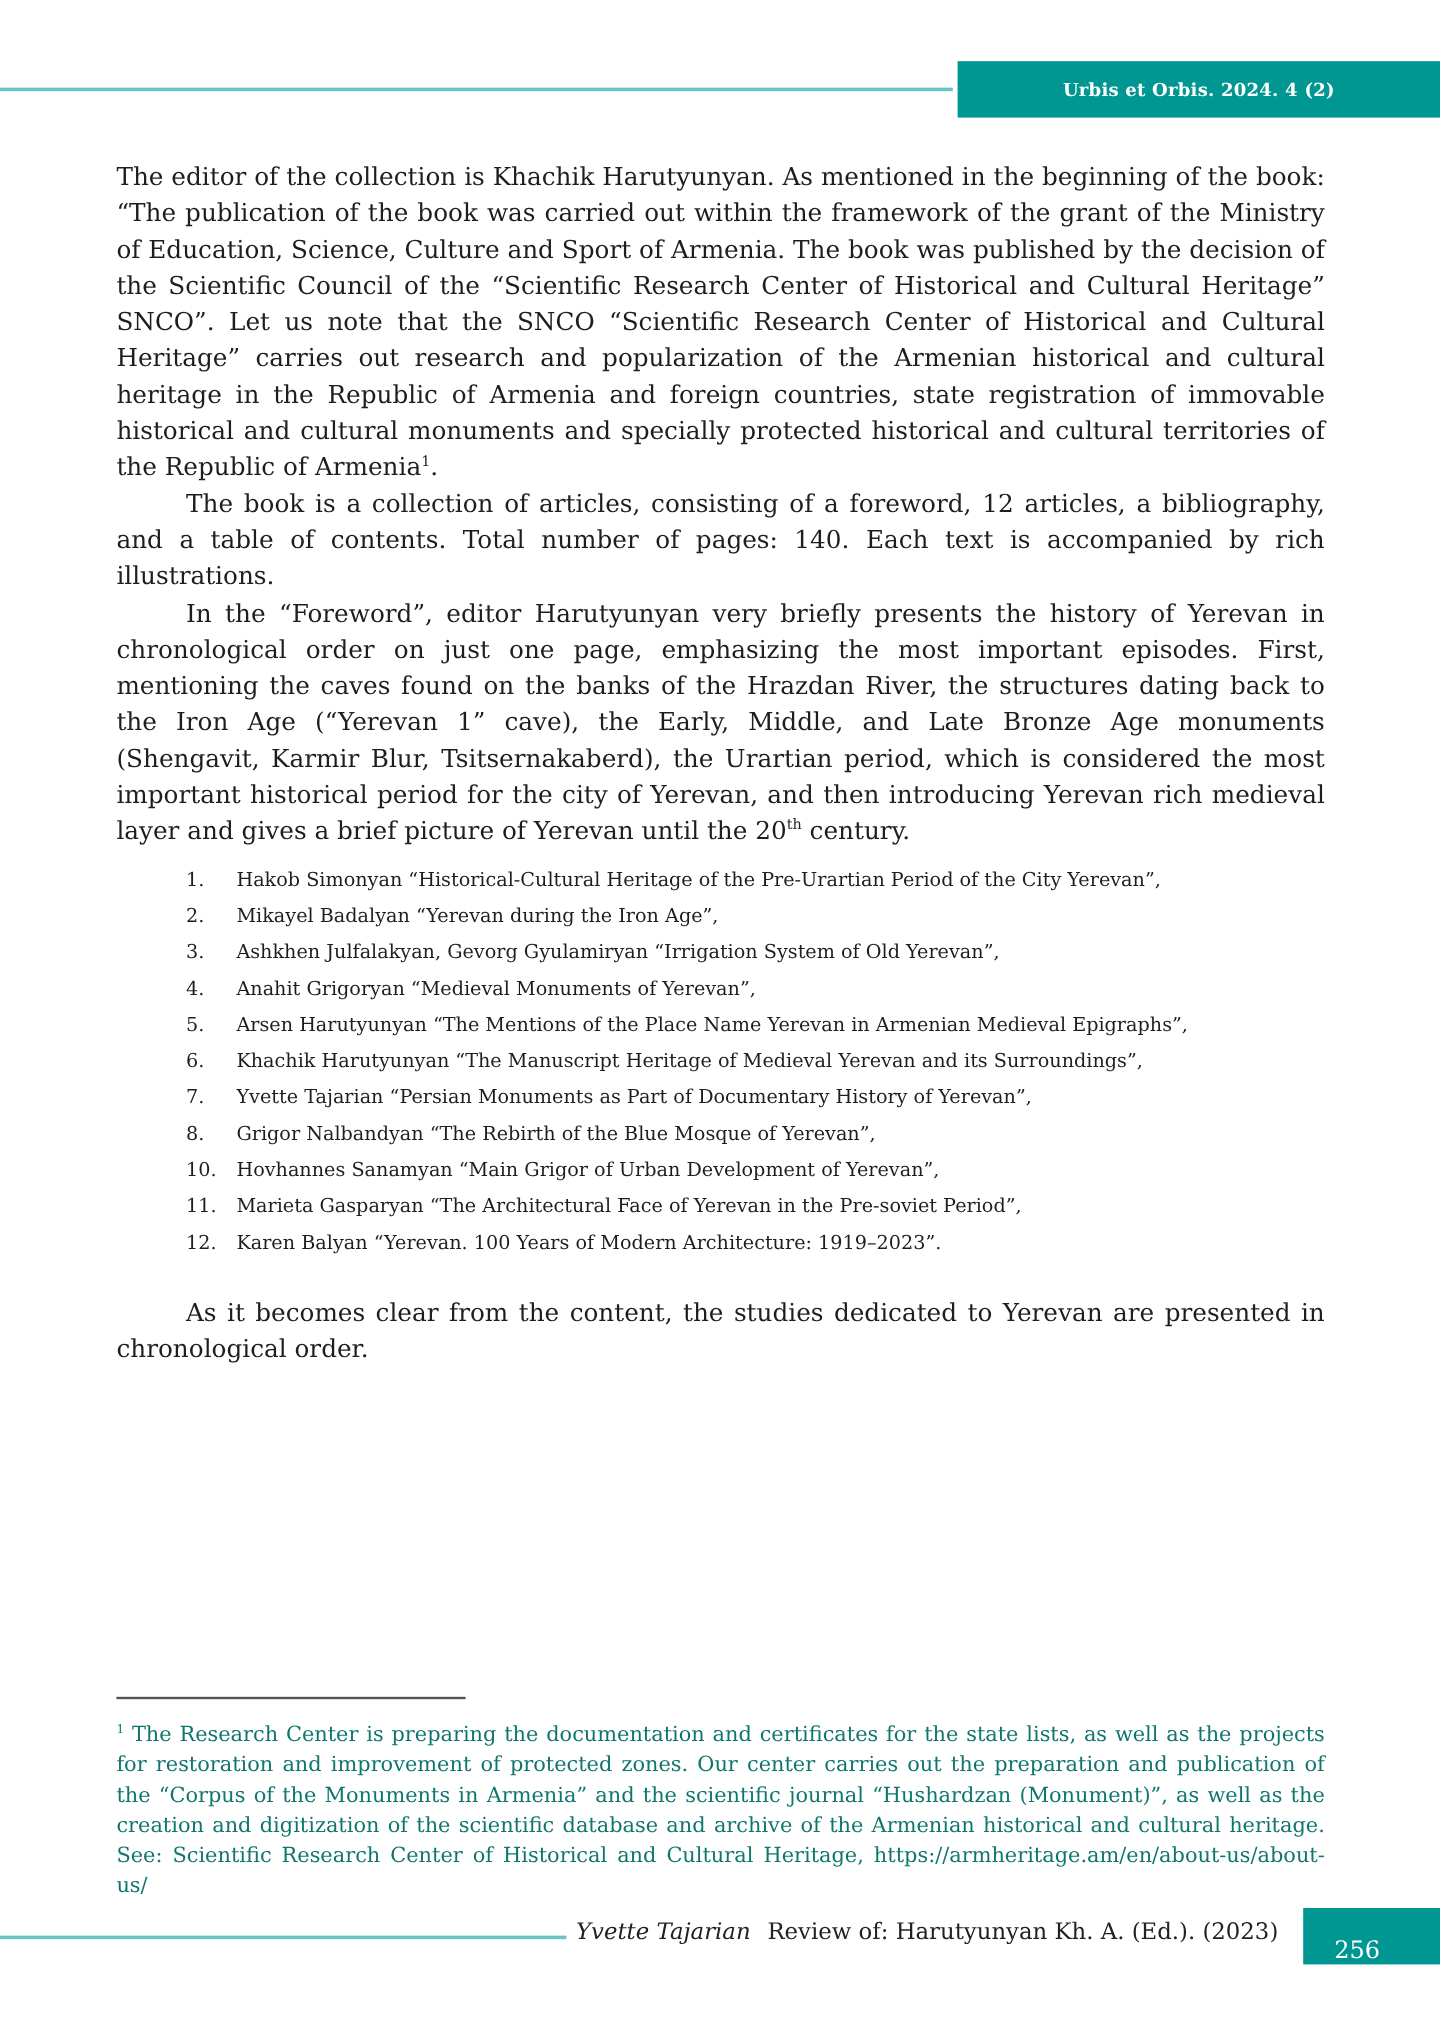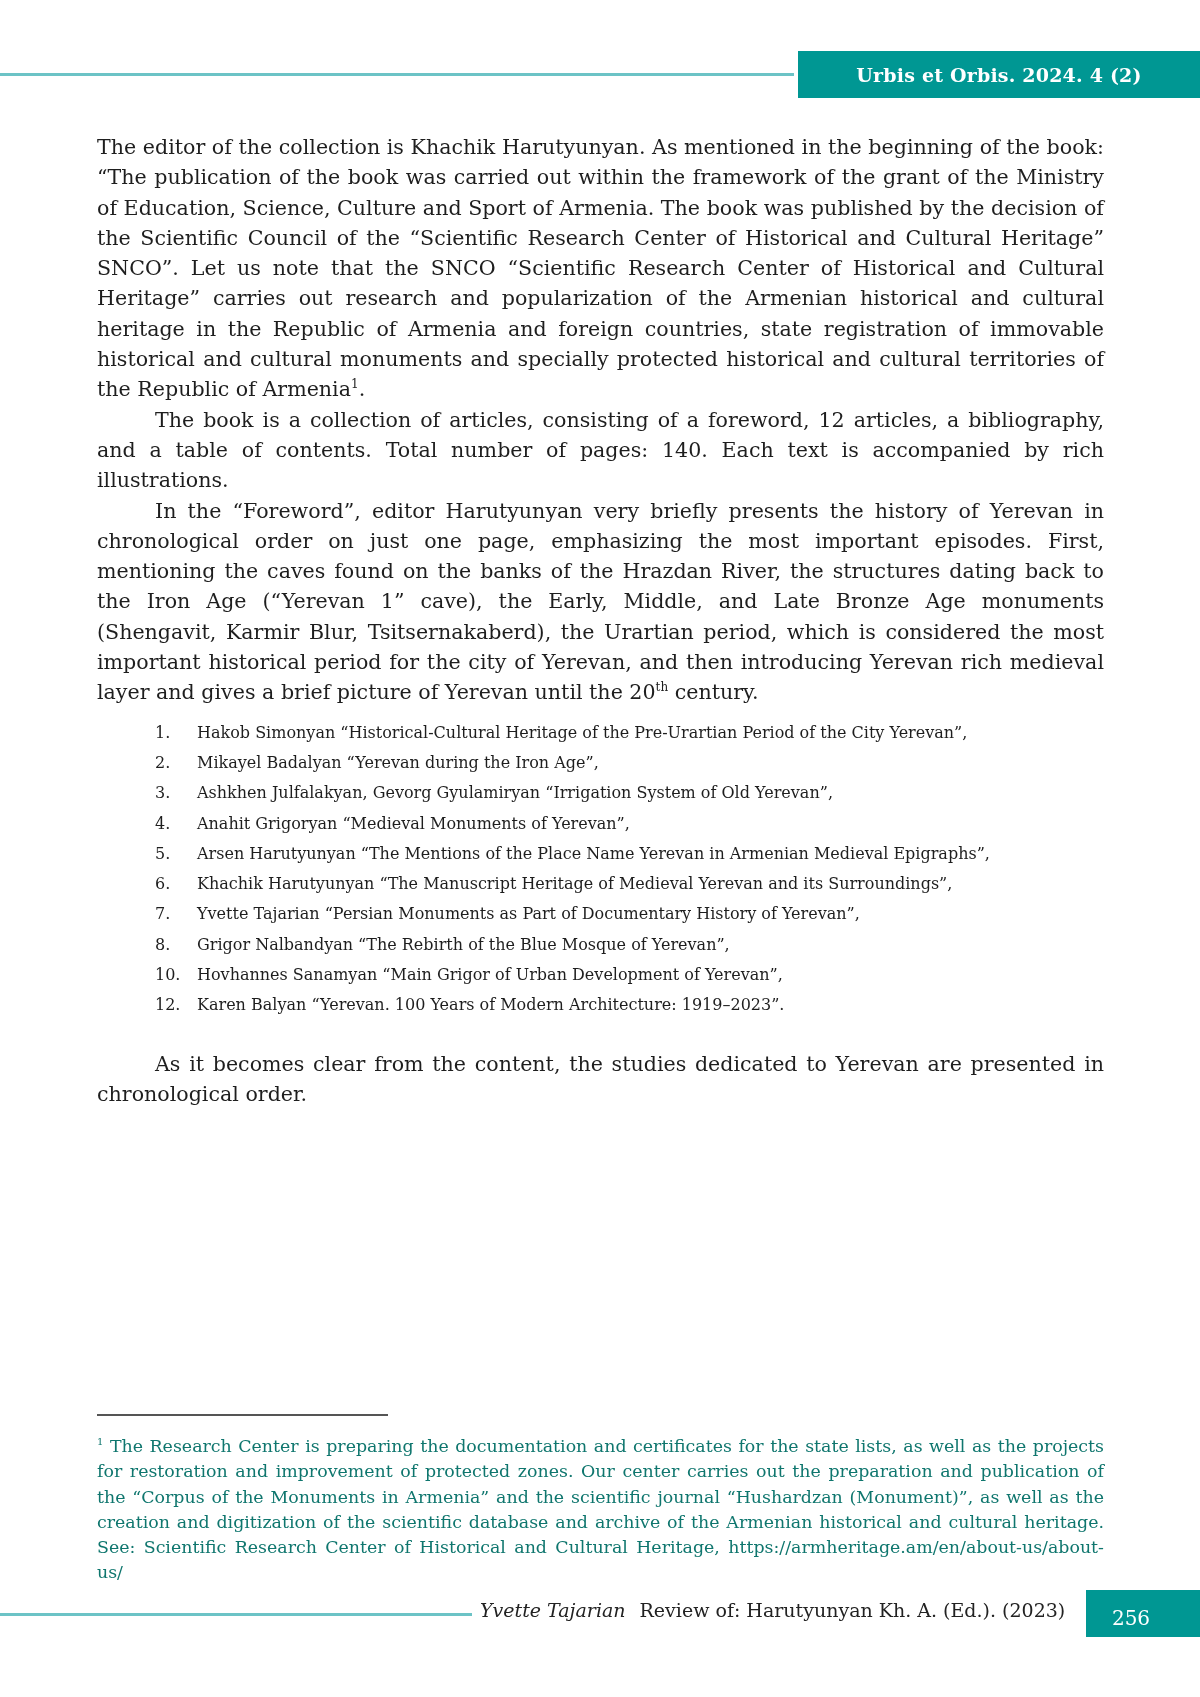--- a/index.html
+++ b/index.html
@@ -1,21 +1,21 @@
 <!DOCTYPE html>
 <html><head>
   <meta charset="utf-8">
   <style>
     html, body { margin: 0; padding: 0; background: #ffffff; }
     body { width: 1200px; height: 1697px; position: relative; overflow: hidden;
            font-family: "DejaVu Serif", "Liberation Serif", serif; color: #1e1e1e; }
 
     .hdr-line { position: absolute; left: 0; top: 73px; width: 794px; height: 3px; background: #6cc3c6; }
     .hdr-box { position: absolute; left: 798px; top: 51px; width: 402px; height: 47px; background: #009793;
-               color: #ffffff; font-weight: bold; font-size: 19px; display: flex; align-items: center;
+               color: #ffffff; font-weight: bold; font-size: 15px; display: flex; align-items: center;
                justify-content: center; letter-spacing: 0.2px; }
 
     .content { position: absolute; left: 97px; top: 132px; width: 1007px; }
     .content p { margin: 0; font-size: 20.6px; line-height: 30.3px; text-align: justify; }
     .content p.indent { text-indent: 58px; }
     .content sup { font-size: 12px; line-height: 0; }
 
     ol.articles { list-style: none; margin: 10px 0 0 0; padding: 0; }
     ol.articles li { font-size: 16px; line-height: 30.3px; text-align: justify; text-indent: 58px; }
     ol.articles li .num { display: inline-block; min-width: 42px; text-indent: 0; }
@@ -24,21 +24,21 @@
 
     .fn-rule { position: absolute; left: 97px; top: 1414px; width: 291px; height: 2px; background: #555; }
     .footnote { position: absolute; left: 97px; top: 1434px; width: 1007px; font-size: 17.4px; line-height: 25.3px;
                 text-align: justify; color: #0f766e; }
     .footnote sup { font-size: 10px; line-height: 0; }
 
     .ftr-line { position: absolute; left: 0; top: 1613px; width: 472px; height: 3px; background: #6cc3c6; }
     .ftr-text { position: absolute; left: 480px; top: 1599px; font-size: 19px; color: #222; white-space: nowrap; }
     .ftr-text .author { font-style: italic; margin-right: 14px; }
     .ftr-box { position: absolute; left: 1086px; top: 1590px; width: 114px; height: 47px; background: #009793;
-               color: #ffffff; font-size: 20px; display: flex; align-items: center; justify-content: center;
+               color: #ffffff; font-size: 20px; display: flex; align-items: flex-end; justify-content: center;
                padding-top: 8px; box-sizing: border-box; padding-right: 24px; }
   </style>
 </head>
 <body>
 
 <div class="hdr-line"></div>
 <div class="hdr-box">
   <span>Urbis et Orbis. 2024. 4 (2)</span>
 </div>
 
@@ -50,20 +50,21 @@
   <ol class="articles">
     <li><span class="num">1.</span><span>Hakob Simonyan “Historical-Cultural Heritage of the Pre-Urartian Period of the City Yerevan”,</span></li>
     <li><span class="num">2.</span><span>Mikayel Badalyan “Yerevan during the Iron Age”,</span></li>
     <li><span class="num">3.</span><span>Ashkhen Julfalakyan, Gevorg Gyulamiryan “Irrigation System of Old Yerevan”,</span></li>
     <li><span class="num">4.</span><span>Anahit Grigoryan “Medieval Monuments of Yerevan”,</span></li>
     <li><span class="num">5.</span><span>Arsen Harutyunyan “The Mentions of the Place Name Yerevan in Armenian Medieval Epigraphs”,</span></li>
     <li><span class="num">6.</span><span>Khachik Harutyunyan “The Manuscript Heritage of Medieval Yerevan and its Surroundings”,</span></li>
     <li><span class="num">7.</span><span>Yvette Tajarian “Persian Monuments as Part of Documentary History of Yerevan”,</span></li>
     <li><span class="num">8.</span><span>Grigor Nalbandyan “The Rebirth of the Blue Mosque of Yerevan”,</span></li>
     <li><span class="num">10.</span><span>Hovhannes Sanamyan “Main Grigor of Urban Development of Yerevan”,</span></li>
+    <li><span class="num">11.</span><span>Marieta Gasparyan “The Architectural Face of Yerevan in the Pre-soviet Period”,</span></li>
     <li><span class="num">12.</span><span>Karen Balyan “Yerevan. 100 Years of Modern Architecture: 1919–2023”.</span></li>
   </ol>
 
   <p class="indent closing">As it becomes clear from the content, the studies dedicated to Yerevan are presented in chronological order.</p>
 </div>
 
 <div class="fn-rule"></div>
 <div class="footnote"><sup>1</sup><span> The Research Center is preparing the documentation and certificates for the state lists, as well as the projects for restoration and improvement of protected zones. Our center carries out the preparation and publication of the “Corpus of the Monuments in Armenia” and the scientific journal “Hushardzan (Monument)”, as well as the creation and digitization of the scientific database and archive of the Armenian historical and cultural heritage. See: Scientific Research Center of Historical and Cultural Heritage, </span><span>https://armheritage.am/en/about-us/about-us/</span></div>
 
 <div class="ftr-line"></div>

